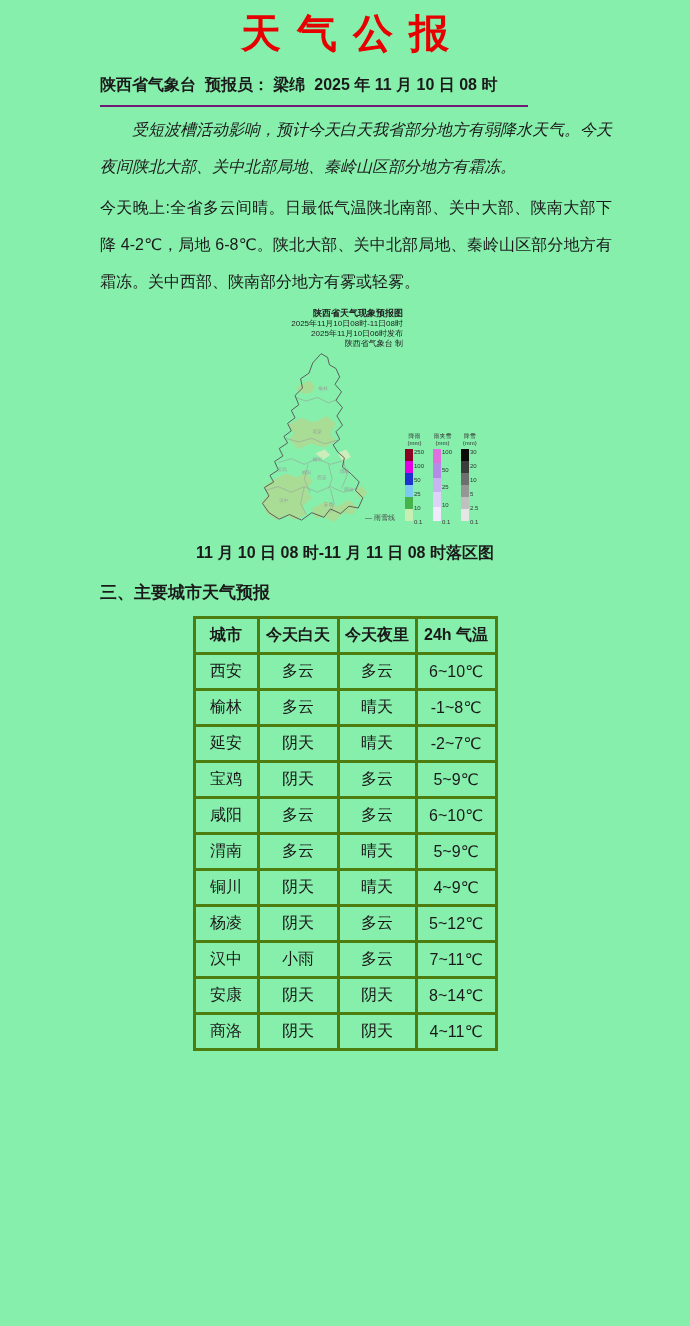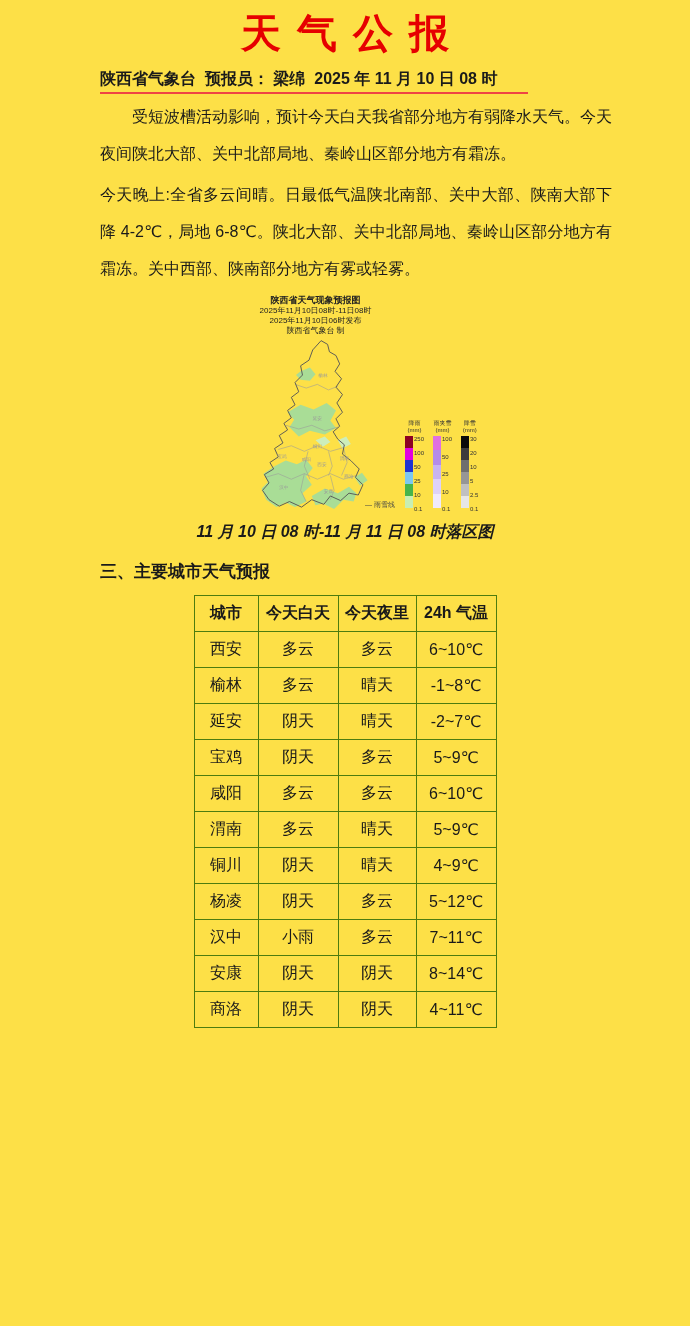--- a/index.html
+++ b/index.html
@@ -1,65 +1,65 @@
 <!DOCTYPE html>
 <html><head>
 <meta charset="utf-8">
 <style>
   * { margin:0; padding:0; box-sizing:border-box; }
   html,body { background:#ffffff; }
   .page {
     position:relative; width:690px; height:1326px; margin:0 auto;
-    background:#fde047; overflow:hidden;
+    background:#86efac; overflow:hidden;
     font-family:"Liberation Sans","DejaVu Sans",sans-serif;
     color:#1a1a1a;
   }
   .doc-title {
     margin-top:6px; text-align:center;
     font-size:40px; font-weight:bold; letter-spacing:16px;
     color:#e60000; text-indent:16px;
   }
   .meta {
-    margin:8px 0 0 100px; width:428px;
+    margin:14px 0 0 100px; width:428px;
     font-size:16px; font-weight:bold; white-space:pre-wrap;
-    padding-bottom:2px; border-bottom:2px solid #ef4444;
+    padding-bottom:9px; border-bottom:2px solid #701a75;
   }
   .sec-heading {
     margin:17px 78px 0 100px;
     font-size:17px; font-weight:bold;
   }
   .para {
     margin:4px 78px 0 100px;
     font-size:16px; line-height:37px; text-align:justify;
   }
-  .para.indent { text-indent:2em; }
+  .para.indent { text-indent:2em;font-style:italic; }
   
   .map-block { position:relative; width:260px; margin:8px 0 0 228px; }
-  .map-titles { width:175px; text-align:center; color:#222; }
+  .map-titles { width:175px; text-align:right; color:#222; }
   .map-titles .t1 { font-size:9px; line-height:11px; font-weight:bold; }
   .map-titles .t2 { font-size:8px; line-height:10px; }
   .map-row { display:flex; align-items:flex-end; }
   .map-svg { width:175px; height:186px; }
   .legend { position:relative; display:flex; align-items:flex-end; margin-left:2px; padding-bottom:10px; }
   .legend-bars { display:flex; gap:9px; }
   .lbar { display:flex; flex-direction:column; align-items:center; }
   .lh { font-size:6px; line-height:7px; color:#333; text-align:center; white-space:nowrap; }
   .lrow { display:flex; margin-top:2px; }
   .lsegs { display:flex; flex-direction:column; width:8px; height:72px; }
   .lsegs div { flex:1; }
   .lticks { display:flex; flex-direction:column; justify-content:space-between; height:76px; margin-left:1px; font-size:6px; color:#333; }
   .legend-line-label { position:absolute; left:-40px; bottom:12px; font-size:7px; color:#444; white-space:nowrap; }
   .map-caption {
-    margin-top:0; text-align:center;
-    font-size:16px; font-weight:bold;font-style:italic;
+    margin-top:8px; text-align:center;
+    font-size:16px; font-weight:bold;
   }
   
   .city-table { margin:12px auto 0 auto; border-collapse:collapse; }
   .city-table th, .city-table td {
-    border:1px solid #4d7c0f; height:36px; text-align:center;
+    border:3px solid #4d7c0f; height:36px; text-align:center;
     font-size:16px; font-weight:normal; padding:0 2px;
   }
   .city-table th { font-weight:bold; }
   .col-city  { width:64px; }
   .col-day   { width:80px; }
   .col-night { width:78px; }
   .col-temp  { width:80px; }
 </style>
 </head>
 <body>

